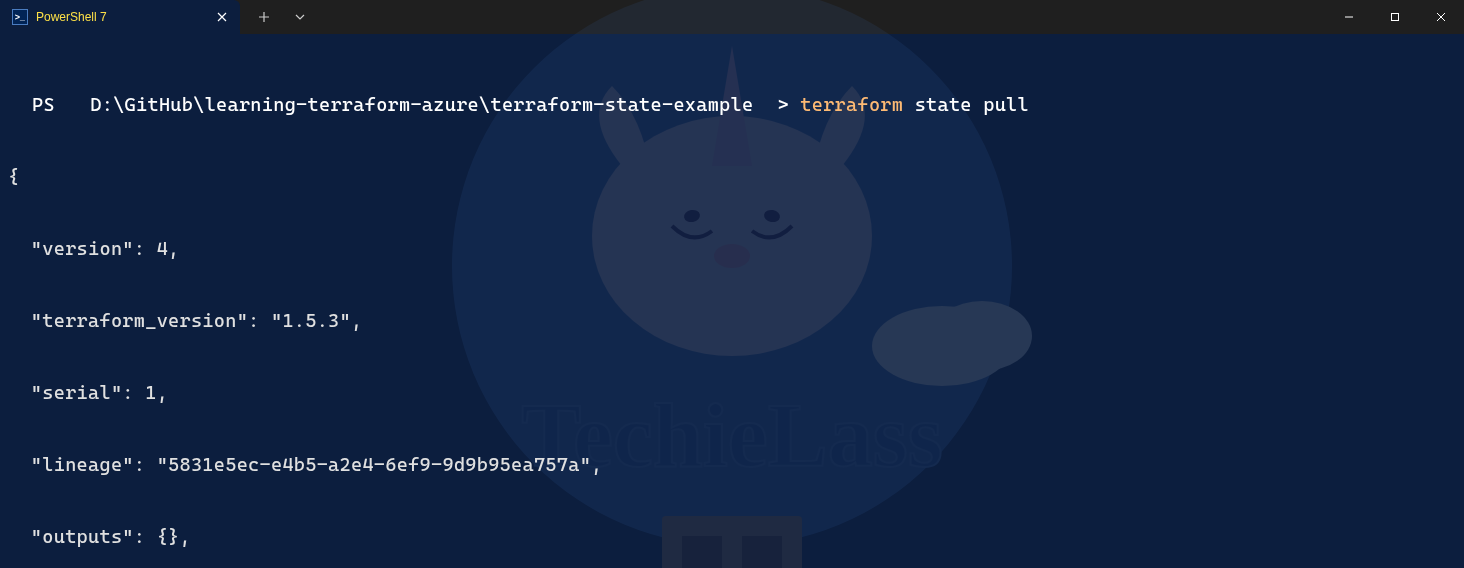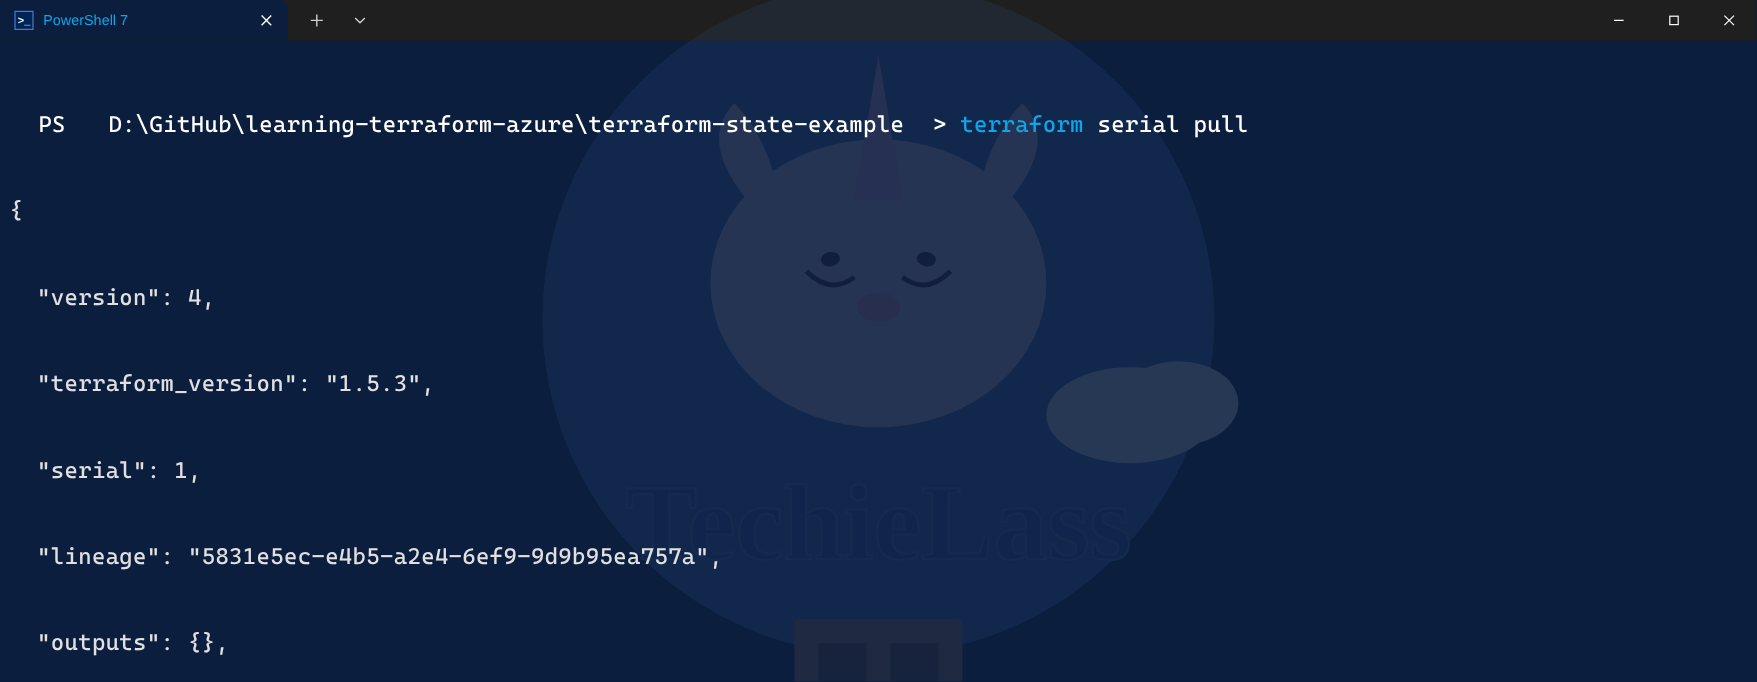--- a/index.html
+++ b/index.html
@@ -41,21 +41,21 @@
     border: 1px solid #4a7cc0;
     display: flex;
     align-items: center;
     justify-content: center;
     font-size: 9px;
     color: #ffffff;
     font-weight: bold;
   }
   .tab-title {
     flex: 1;
-    color: #0ea5e9;
+    color: #fde047;
   }
   .tab-close {
     width: 16px;
     height: 16px;
     display: flex;
     align-items: center;
     justify-content: center;
     color: #ffffff;
     font-size: 14px;
     cursor: pointer;
@@ -119,21 +119,21 @@
     letter-spacing: 0.3px;
   }
   .line {
     display: block;
   }
   .prompt {
     color: #ffffff;
     margin-left: 24px;
   }
   .cmd-yellow {
-    color: #0ea5e9;
+    color: #fdba74;
   }
   .cmd-white {
     color: #ffffff;
   }
   .json-text {
     color: #e0e0e0;
   }
   @keyframes blink {
     50% { opacity: 0; }
   }
@@ -199,21 +199,21 @@
       <ellipse cx="560" cy="360" rx="70" ry="40" fill="#e8f0f8"></ellipse>
       <ellipse cx="600" cy="350" rx="50" ry="35" fill="#e8f0f8"></ellipse>
       <text x="350" y="480" font-family="cursive" font-size="90" font-weight="bold" fill="#2a5ca8" text-anchor="middle" stroke="#5080c8" stroke-width="2">TechieLass</text>
       <rect x="280" y="530" width="140" height="120" fill="#a88060" rx="4"></rect>
       <rect x="300" y="550" width="40" height="40" fill="#6a4030"></rect>
       <rect x="360" y="550" width="40" height="40" fill="#6a4030"></rect>
     </svg>
   </div>
 
   <div class="terminal-content">
-    <span class="line"><span class="prompt">PS </span><span class="prompt">D:\GitHub\learning-terraform-azure\terraform-state-example</span><span class="prompt">&gt; </span><span class="cmd-yellow">terraform</span><span class="cmd-white"> serial pull</span></span>
+    <span class="line"><span class="prompt">PS </span><span class="prompt">D:\GitHub\learning-terraform-azure\terraform-state-example</span><span class="prompt">&gt; </span><span class="cmd-yellow">terraform</span><span class="cmd-white"> state pull</span></span>
     <span class="line json-text">{</span>
     <span class="line json-text">  "version": 4,</span>
     <span class="line json-text">  "terraform_version": "1.5.3",</span>
     <span class="line json-text">  "serial": 1,</span>
     <span class="line json-text">  "lineage": "5831e5ec-e4b5-a2e4-6ef9-9d9b95ea757a",</span>
     <span class="line json-text">  "outputs": {},</span>
     
     
     
     <span class="line json-text"></span>

